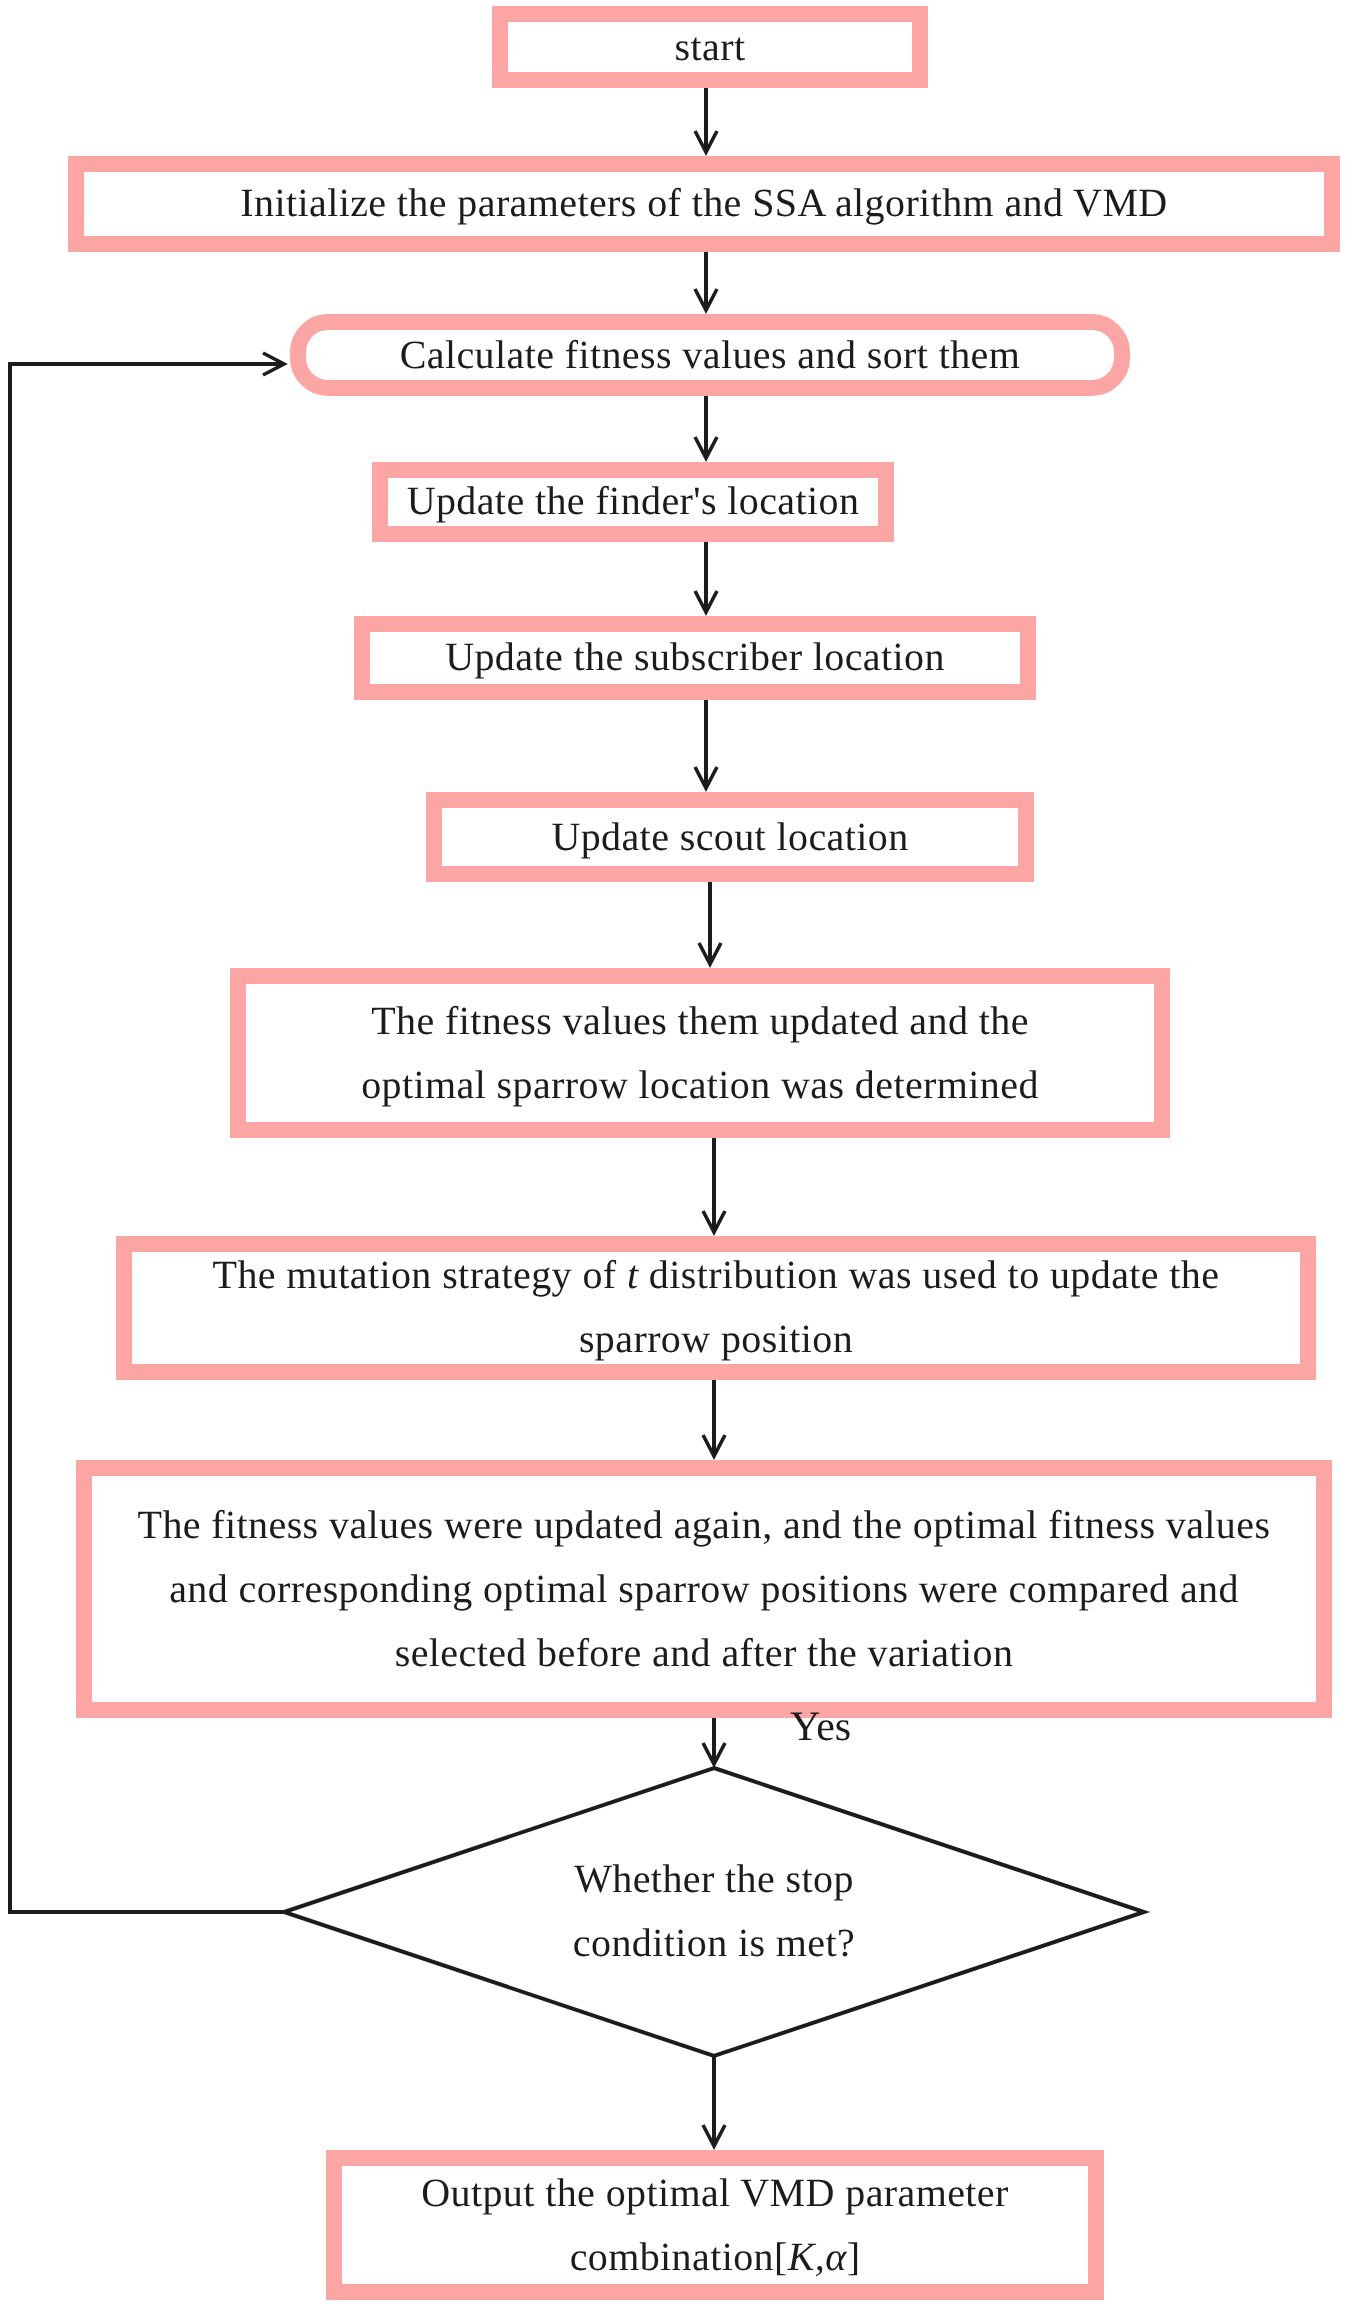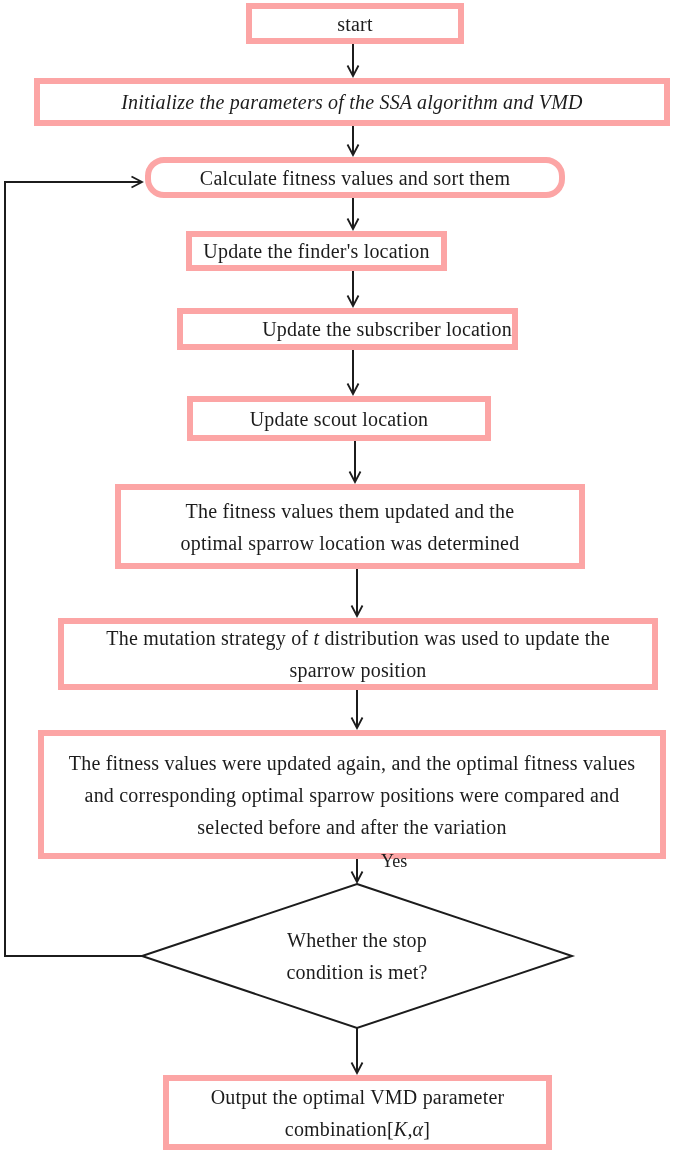--- a/index.html
+++ b/index.html
@@ -34,21 +34,21 @@
     fill: none;
   }
   .diamond-shape {
     stroke: #1c1c1c;
     stroke-width: 2;
     fill: #ffffff;
   }
   .node {
     position: absolute;
     box-sizing: border-box;
-    border: 6px solid #fca5a5;
+    border: 8px solid #fca5a5;
     background: #ffffff;
     display: flex;
     align-items: center;
     justify-content: center;
     text-align: center;
     font-size: 20px;
     line-height: 1.6;
     letter-spacing: 0.2px;
   }
   .node-text { width: 100%; }
@@ -61,32 +61,32 @@
     height: 76px;
     display: flex;
     align-items: center;
     text-align: center;
     font-size: 20px;
     line-height: 1.62;
     letter-spacing: 0.2px;
   }
   .edge-label {
     position: absolute;
-    left: 381px;
+    left: 395px;
     top: 851px;
-    font-size: 18px;
+    font-size: 21px;
     text-align: right;
   }
   
   #node-start       { left: 246px; top: 3px;    width: 218px; height: 41px;  }
-  #node-initialize  { left: 34px;  top: 78px;   width: 636px; height: 48px; font-style: italic;  }
+  #node-initialize  { left: 34px;  top: 78px;   width: 636px; height: 48px;  }
   #node-calculate   { left: 145px; top: 157px;  width: 420px; height: 41px; border-radius: 19px;  }
   #node-finder      { left: 186px; top: 231px;  width: 261px; height: 40px;  }
-  #node-subscriber  { left: 177px; top: 308px;  width: 341px; height: 42px; text-align: right;  }
-  #node-scout       { left: 187px; top: 396px;  width: 304px; height: 45px; font-family: Liberation Serif, serif;  }
+  #node-subscriber  { left: 177px; top: 308px;  width: 341px; height: 42px;  }
+  #node-scout       { left: 213px; top: 396px;  width: 304px; height: 45px; font-family: Liberation Serif, serif;  }
   #node-fitness     { left: 115px; top: 484px;  width: 470px; height: 85px;  padding: 0 32px; }
   #node-mutation    { left: 58px;  top: 618px;  width: 600px; height: 72px;  padding: 16px 20px; }
   #node-compare     { left: 38px;  top: 730px;  width: 628px; height: 129px; padding: 0 22px; }
   #node-output      { left: 163px; top: 1075px; width: 389px; height: 75px;  padding: 0 18px; }
 </style>
 </head>
 <body>
 
 <div class="canvas">
 

